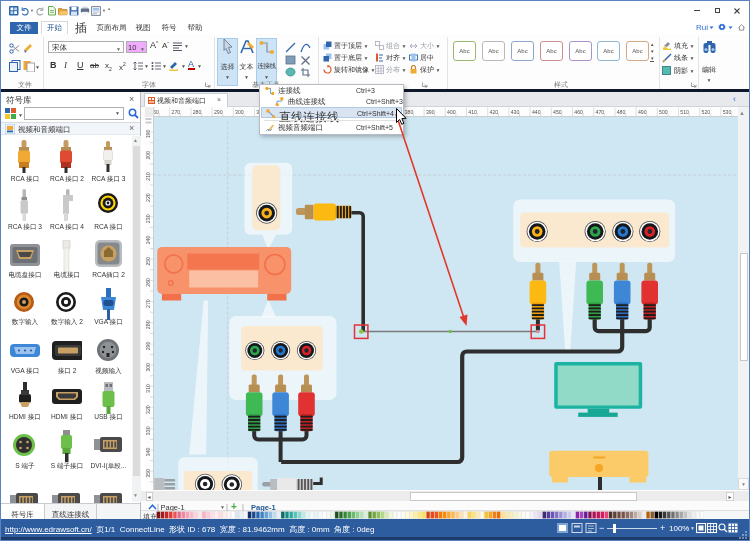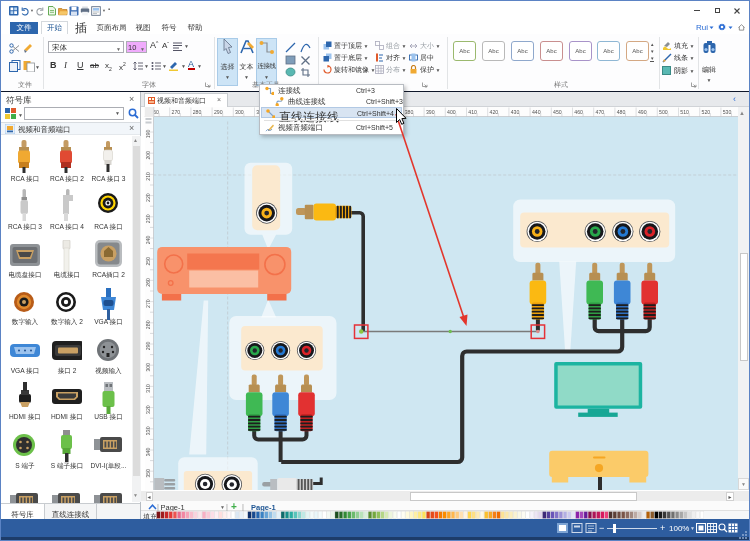--- a/index.html
+++ b/index.html
@@ -65,21 +65,21 @@
       <path d="M8 1 L9.5 3 L12 2.2 L12.8 4.8 L15 5.5 L14 8 L15 10.5 L12.8 11.2 L12 13.8 L9.5 13 L8 15 L6.5 13 L4 13.8 L3.2 11.2 L1 10.5 L2 8 L1 5.5 L3.2 4.8 L4 2.2 L6.5 3 Z" fill="#2b6cd4"></path>
       <circle cx="8" cy="8" r="2.6" fill="#fff"></circle>
     </svg>
     <svg class="abs" style="left:726.5px;top:5px" width="5" height="4">
       <path d="M0.5 0.5 L2.5 3 L4.5 0.5 Z" fill="#2b6cd4"></path>
     </svg>
     <svg class="abs" style="left:737px;top:3px" width="7" height="7" viewBox="0 0 8 8">
       <path d="M0.5 4 L4 0.8 L7.5 4 M1.5 3.5 V7 H6.5 V3.5" fill="none" stroke="#777" stroke-width="0.9"></path>
     </svg>
   </div>
-<div class="abs" style="left:1px;top:34px;width:748px;height:58px;background:#fdfdfe;border-bottom:1px solid #0f172a">
+<div class="abs" style="left:1px;top:34px;width:748px;height:58px;background:#fdfdfe;border-bottom:3px solid #0f172a">
     <svg class="abs" style="left:8px;top:9px" width="12" height="11" viewBox="0 0 12 11">
       <circle cx="2.5" cy="2.5" r="1.7" fill="none" stroke="#2d66ad" stroke-width="1"></circle>
       <circle cx="2.5" cy="8.5" r="1.7" fill="none" stroke="#2d66ad" stroke-width="1"></circle>
       <path d="M4 3.5 L10 8.5 M4 7.5 L10 2.5" stroke="#8a8f94" stroke-width="1"></path>
     </svg>
     <svg class="abs" style="left:22px;top:8px" width="11" height="12" viewBox="0 0 11 12">
       <path d="M1 8 L7 2 L9 4 L4 9 Z" fill="#f0a932"></path>
       <path d="M1 8 L4 9 L2 11 Z" fill="#5f6f85"></path>
     </svg>
     <svg class="abs" style="left:8px;top:26px" width="12" height="12" viewBox="0 0 12 12">
@@ -984,20 +984,21 @@
     <div class="abs" style="left:131px;top:44px;width:9px;height:366px;background:#f1f2f3"></div>
     <div class="abs" style="left:132px;top:45px;font-size:5px;color:#888">▲</div>
     <div class="abs" style="left:132px;top:54px;width:7px;height:330px;background:#dcdcdc"></div>
     <div class="abs" style="left:132px;top:400px;font-size:5px;color:#888">▼</div>
     <div class="abs" style="left:0px;top:411px;width:139px;height:18px;background:#f4f5f6;border-top:1px solid #c8ccd0">
       <div class="abs" style="left:0px;top:0px;width:44px;height:18px;background:#fff;border-right:1px solid #c8ccd0;font-size:7.5px;color:#333;text-align:center;line-height:21px">符号库</div>
       <div class="abs" style="left:44px;top:0px;width:52px;height:18px;border-right:1px solid #c8ccd0;font-size:7.5px;color:#333;text-align:center;line-height:21px">直线连接线</div>
     </div>
   </div>
 <div class="abs" style="left:1px;top:519px;width:748px;height:18px;background:#2e5d9f;color:#fff;font-size:8px">
+    <div class="abs" style="left:4px;top:5px;white-space:nowrap"><span style="text-decoration:underline">http://www.edrawsoft.cn/</span>&nbsp; 页1/1 &nbsp;ConnectLine&nbsp; 形状 ID : 678 &nbsp;宽度 : 81.9462mm &nbsp;高度 : 0mm &nbsp;角度 : 0deg</div>
     <svg class="abs" style="left:556px;top:4px" width="40" height="11">
       <rect x="0" y="0" width="11" height="10" fill="#7da4d4"></rect>
       <rect x="2" y="2" width="7" height="6" fill="#fff"></rect>
       <rect x="15" y="0.5" width="10" height="9" fill="none" stroke="#cdd9ea" stroke-width="1"></rect>
       <rect x="17" y="2.5" width="6" height="2" fill="#cdd9ea"></rect>
       <rect x="29" y="0.5" width="10" height="9" fill="none" stroke="#cdd9ea" stroke-width="1"></rect>
       <path d="M31 3 H37 M31 5.5 H37 M31 8 H35" stroke="#cdd9ea" stroke-width="0.8"></path>
     </svg>
     <div class="abs" style="left:598px;top:4px;font-size:9px;color:#fff">−</div>
     <div class="abs" style="left:606px;top:8.5px;width:50px;height:1px;background:#cdd9ea"></div>

